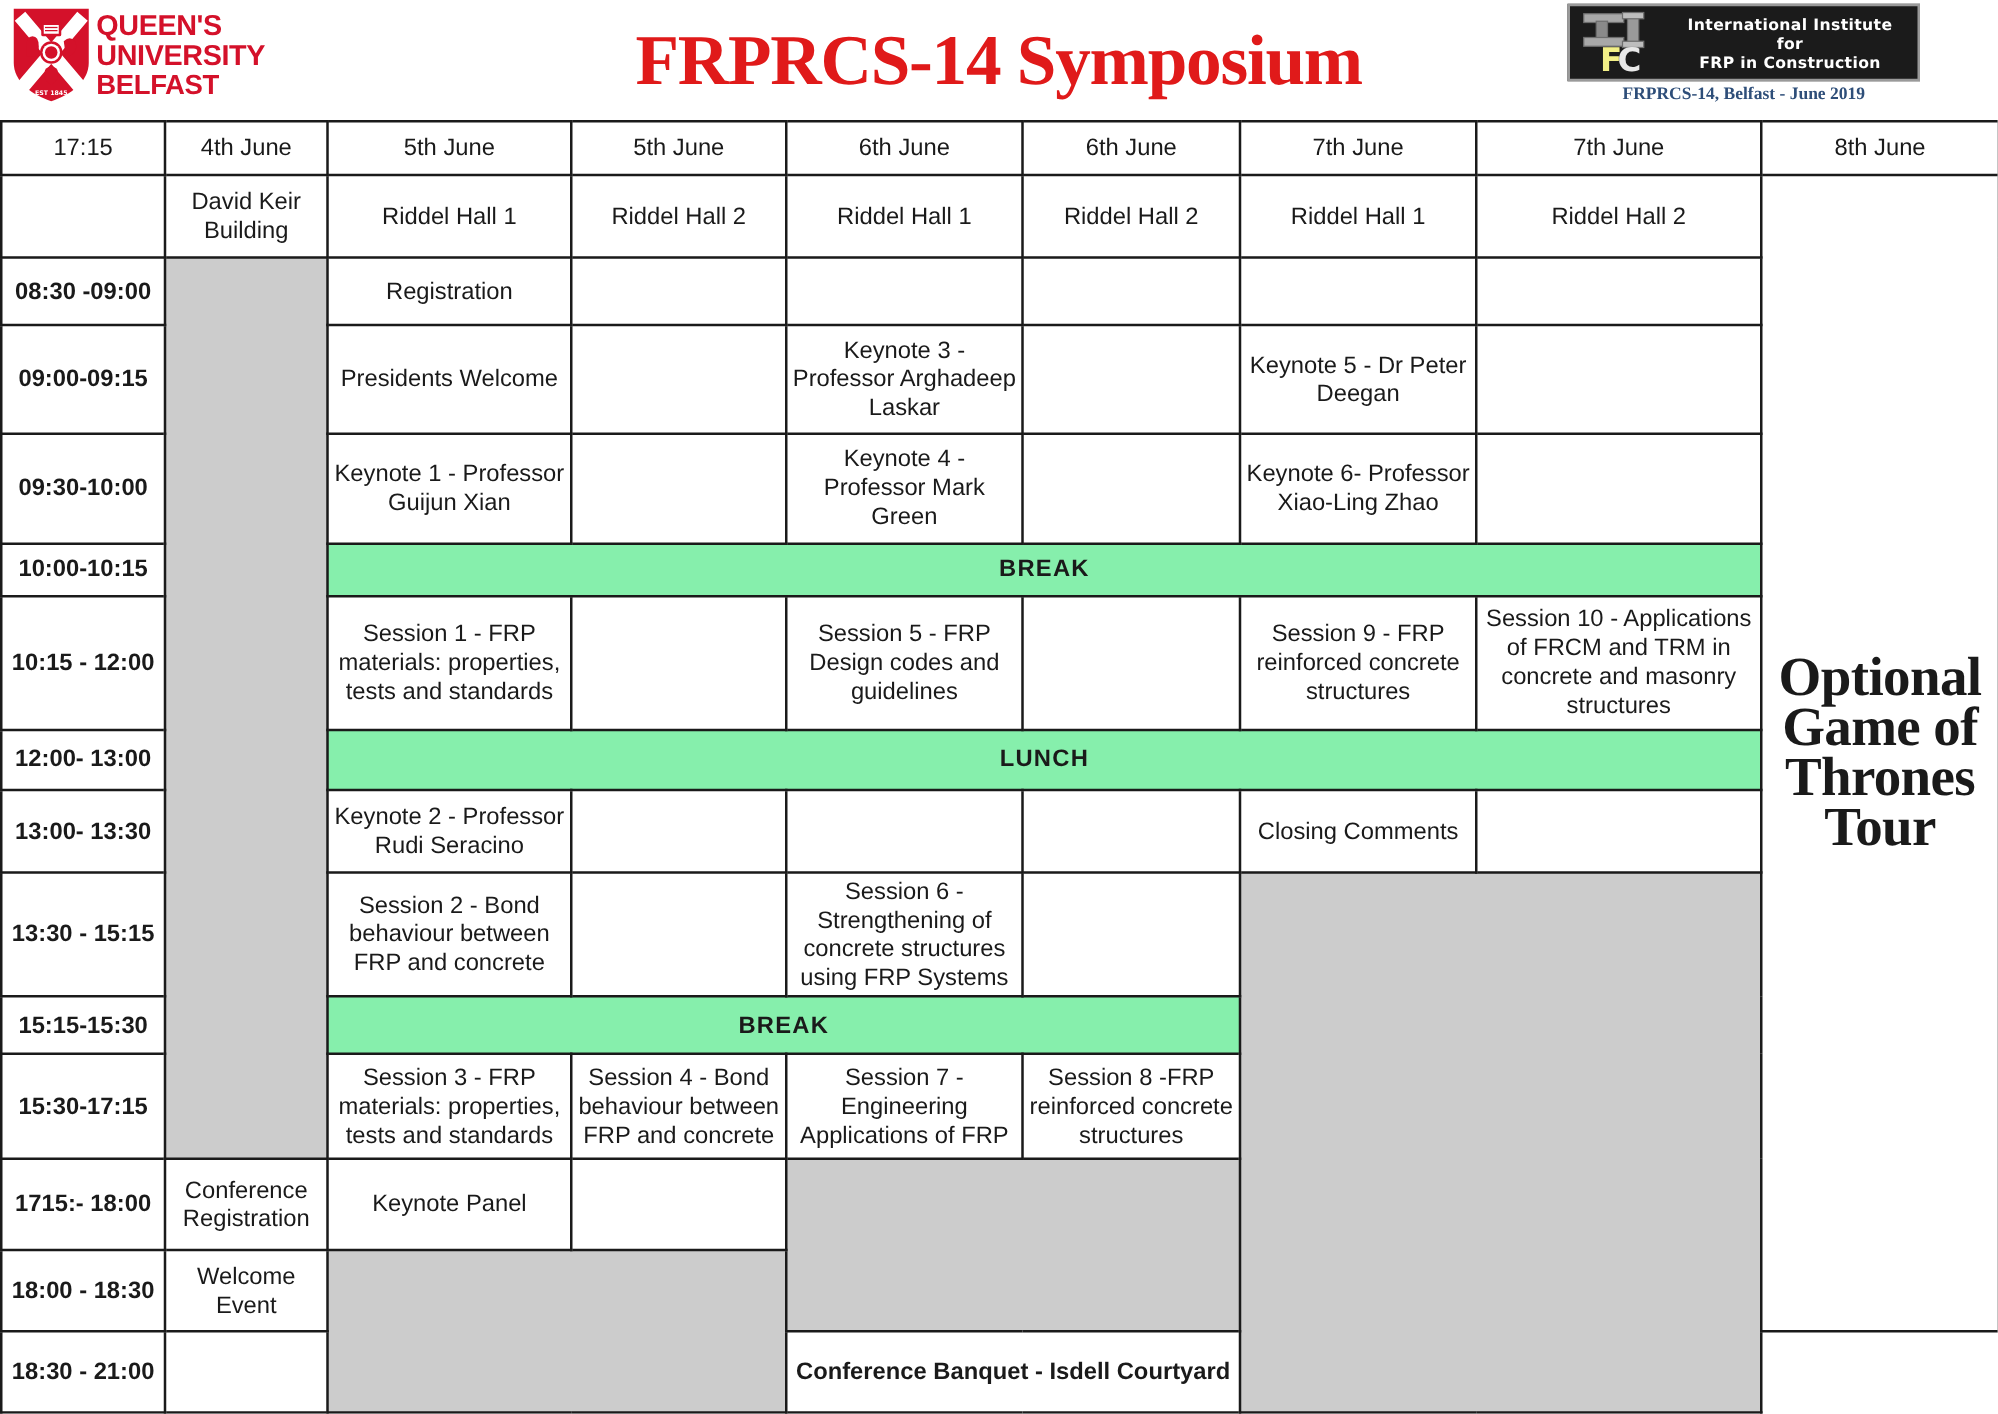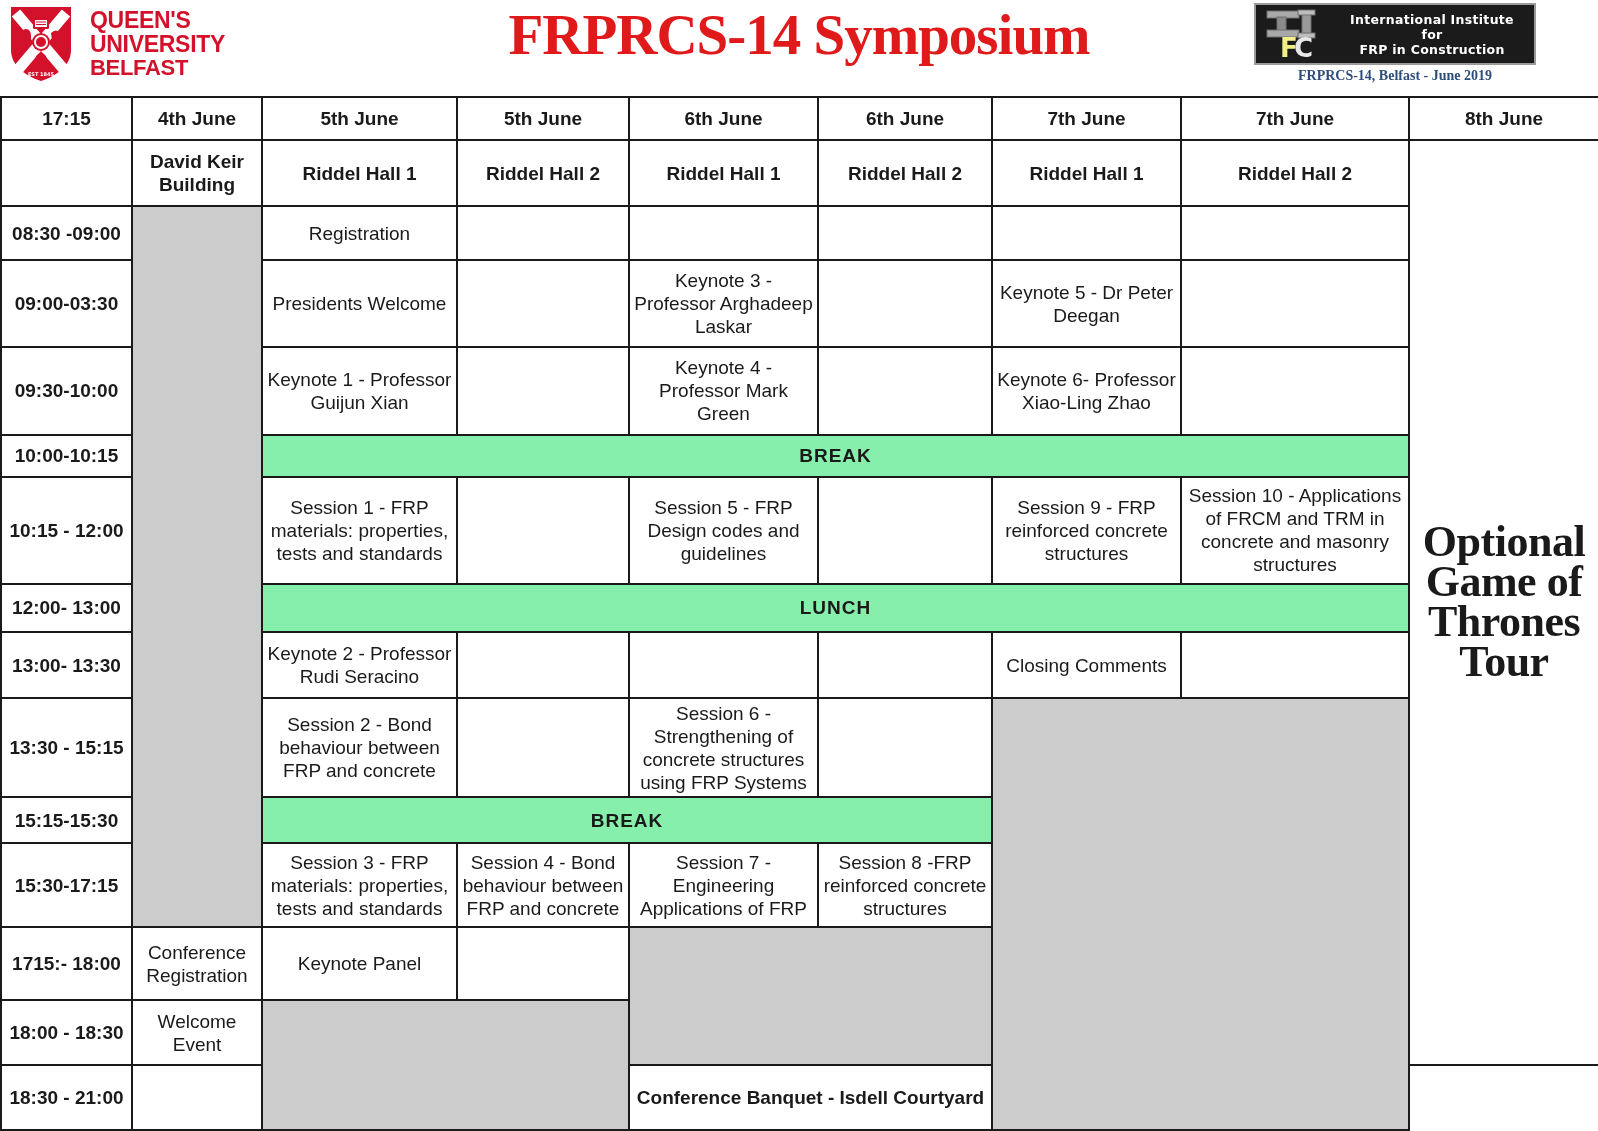--- a/index.html
+++ b/index.html
@@ -9,30 +9,30 @@
     font-family: "Liberation Sans", sans-serif;
     overflow: hidden;
   }
   .page { position: relative; width: 1598px; height: 1131px; }
 
   
   .banner {
     position: absolute; left: 0; top: 0; width: 1598px; height: 96px;
     display: flex; align-items: center;
   }
-  .qub-logo { position: absolute; left: 8px; top: 4px; display: flex; align-items: center; gap: 16px; }
+  .qub-logo { position: absolute; left: 8px; top: 4px; display: flex; align-items: center; gap: 3px; }
   .qub-shield { width: 66px; height: 80px; position: relative; }
   .qub-wordmark {
     color: #d4112a; font-family: "Liberation Sans", sans-serif;
     font-weight: bold; font-size: 23px; line-height: 24px; letter-spacing: -0.3px;
   }
   .qub-wordmark .b { font-size: 22px; font-weight: 700; }
 
   .main-title {
-    position: absolute; left: 0; top: 2px; width: 1598px;
+    position: absolute; left: 0; top: 16px; width: 1598px;
     text-align: center;
     color: #e01a1a;
     font-family: "Liberation Serif", serif;
     font-weight: bold;
     font-size: 57px;
     letter-spacing: -1px;
   }
 
   .iifc { position: absolute; right: 62px; top: 3px; width: 282px; text-align: center; }
   .iifc-box {
@@ -64,21 +64,21 @@
     vertical-align: middle;
     font-family: "Liberation Sans", sans-serif;
     font-size: 19px;
     line-height: 23px;
     color: #1a1a1a;
     padding: 2px 4px;
     word-wrap: break-word;
   }
   .hdr {
     font-family: "Liberation Serif", serif;
-    font-weight: bold;
+    font-weight: normal;
     font-size: 22px;
     line-height: 25px;
   }
   .hdr-time { text-align: left; padding-left: 8px; }
   .timecell {
     font-family: "Liberation Serif", serif;
     font-weight: bold;
     font-size: 20px;
     line-height: 24px;
     text-align: left;
@@ -209,21 +209,21 @@
         <td class="shade" rowspan="10"></td>
         <td>Registration</td>
         <td></td>
         <td></td>
         <td></td>
         <td></td>
         <td></td>
       </tr>
 
       <tr style="height:86px">
-        <td class="timecell">09:00-03:30</td>
+        <td class="timecell">09:00-09:15</td>
         <td>Presidents Welcome</td>
         <td></td>
         <td>Keynote 3 - Professor Arghadeep Laskar</td>
         <td></td>
         <td>Keynote 5 - Dr Peter Deegan</td>
         <td></td>
       </tr>
 
       <tr style="height:86px">
         <td class="timecell">09:30-10:00</td>

